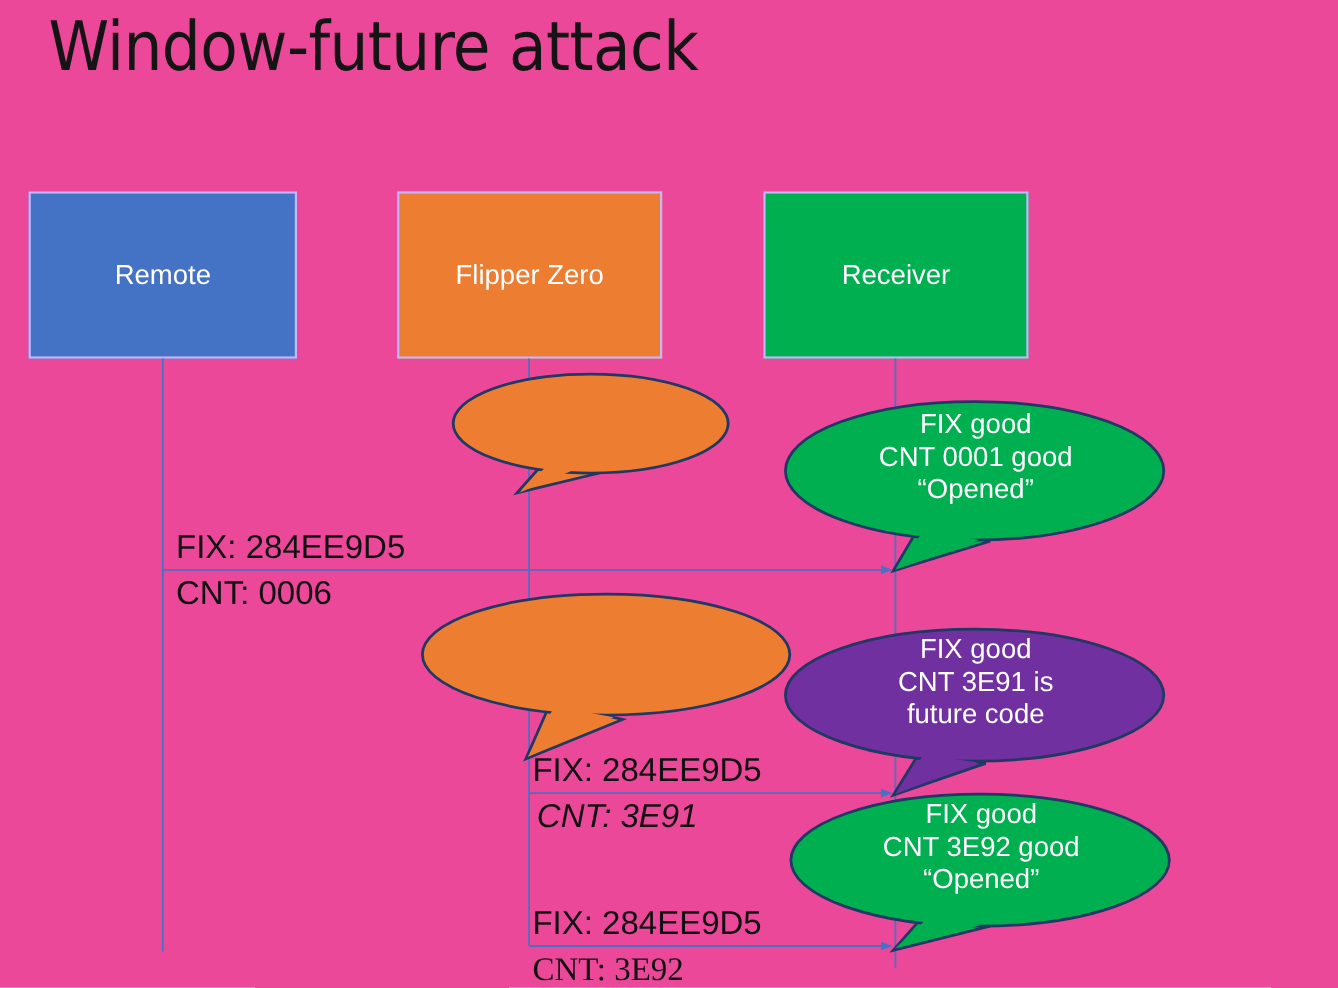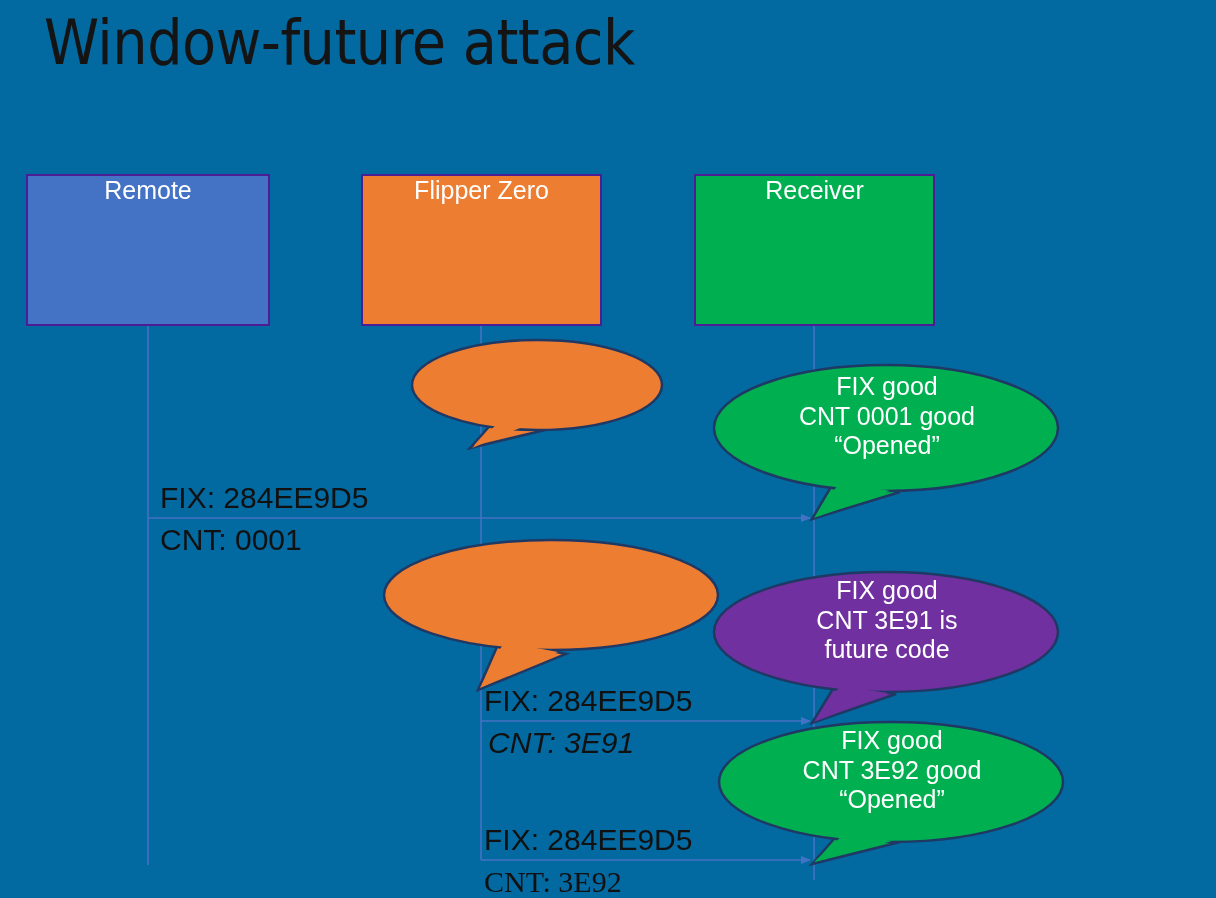--- a/index.html
+++ b/index.html
@@ -9,40 +9,41 @@
     background: #ffffff;
   }
   body {
     font-family: "Liberation Sans", sans-serif;
     color: #000000;
   }
   #slide {
     position: relative;
     width: 1216px;
     height: 898px;
-    background: #0369a1;
+    background: #ec4899;
     overflow: hidden;
   }
   #slide-title {
     position: absolute;
     left: 44px;
     top: 6px;
     font-size: 62px;
     font-weight: 300;
     letter-spacing: -0.5px;
     color: #141414;
     font-family: "DejaVu Sans Condensed", "Liberation Sans", sans-serif;
     font-stretch: condensed;
     white-space: nowrap;
   }
   .actor-box {
     position: absolute;
-    border: 2px solid #4c1d95;
+    border: 2px solid #c4b5fd;
     box-sizing: border-box;
     display: flex;
+    align-items: center;
     justify-content: center;
   }
   .actor-label {
     color: #ffffff;
     font-size: 25px;
     font-weight: 400;
     font-family: "Liberation Sans", sans-serif;
     text-align: center;
   }
   .msg-label {
@@ -143,21 +144,21 @@
 
   <div class="bubble-text" style="left:742px; top:576px; width:290px;">FIX good
 CNT 3E91 is
 future code</div>
 
   <div class="bubble-text" style="left:747px; top:726px; width:290px;">FIX good
 CNT 3E92 good
 “Opened”</div>
 
   <div class="msg-label" style="left:160px; top:481px;">FIX: 284EE9D5</div>
-  <div class="msg-label" style="left:160px; top:523px;">CNT: 0001</div>
+  <div class="msg-label" style="left:160px; top:523px;">CNT: 0006</div>
 
   <div class="msg-label" style="left:484px; top:684px;">FIX: 284EE9D5</div>
   <div class="msg-label" style="left:488px; top:726px;font-style:italic;">CNT: 3E91</div>
 
   <div class="msg-label" style="left:484px; top:823px;">FIX: 284EE9D5</div>
   <div class="msg-label" style="left:484px; top:865px;font-family:Liberation Serif, serif;">CNT: 3E92</div>
 
 </div>
 
 </body></html>

